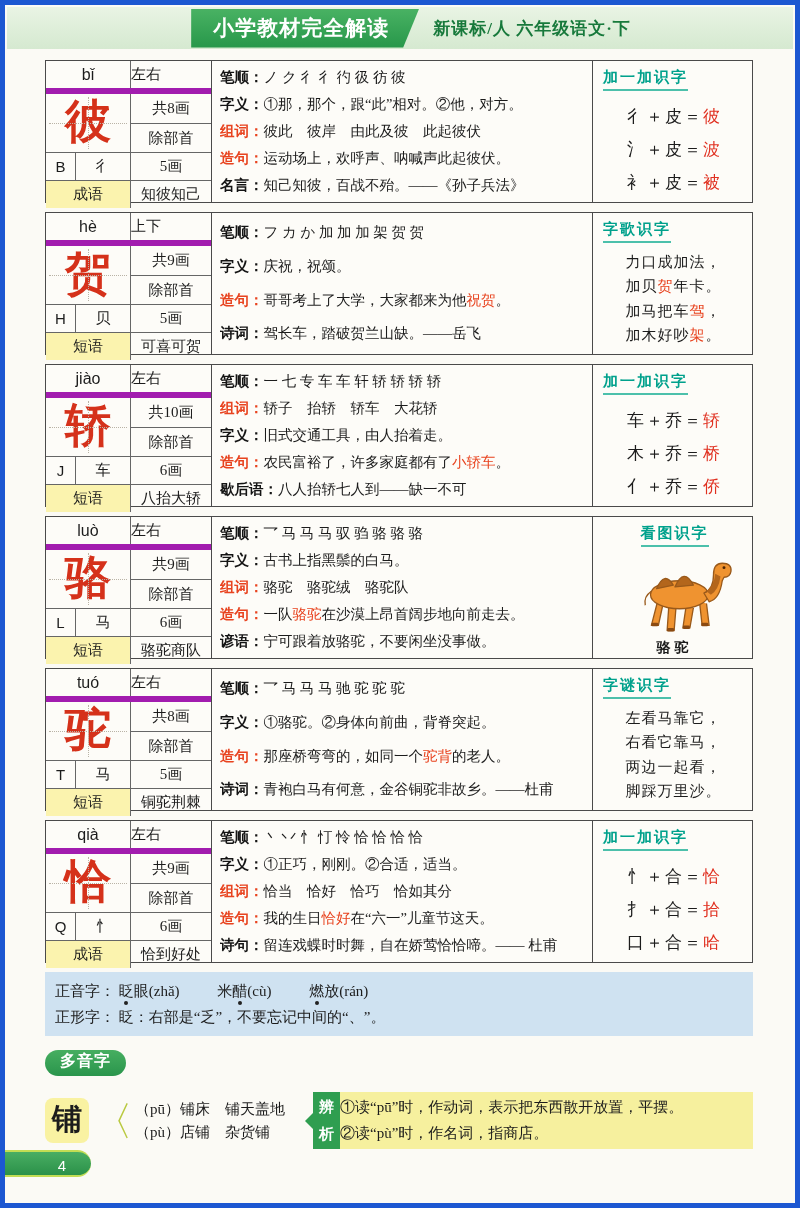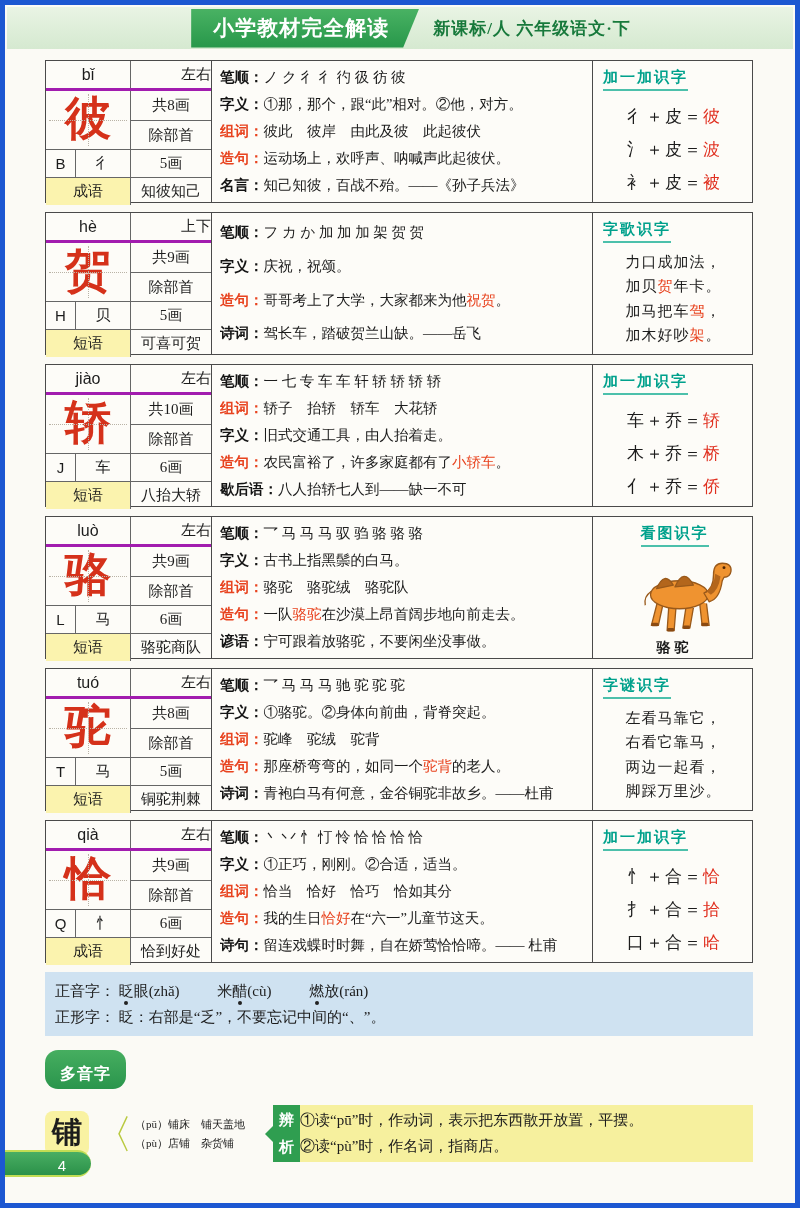--- a/index.html
+++ b/index.html
@@ -9,23 +9,23 @@
   .header{height:42px;margin:2px 2px 0 2px;background:linear-gradient(180deg,#e9f4e4,#d5e9d0);display:flex;align-items:center;justify-content:center;}
   .banner{margin-left:22px;background:linear-gradient(180deg,#49b263,#27974a);color:#fff;
     font-family:"Liberation Sans",sans-serif;font-weight:bold;font-size:21px;letter-spacing:1px;
     padding:5px 30px 6px 22px;clip-path:polygon(0 0,100% 0,calc(100% - 16px) 100%,0 100%);}
   .subtitle{margin-left:14px;color:#17793b;font-weight:bold;font-size:17px;letter-spacing:1px;}
   
   .content{padding:11px 42px 0 40px;}
   .block{display:flex;height:143px;border:1.5px solid #4a4a4a;margin-bottom:9px;background:#fdfcf8;box-sizing:border-box;}
   
   .lt{width:166px;border-right:1px solid #4a4a4a;display:flex;flex-direction:column;box-sizing:border-box;}
-  .r1{display:flex;height:28px;border-bottom:3px solid #a21caf;}
+  .r1{display:flex;height:28px;border-bottom:6px solid #a21caf;}
   .py{width:84px;border-right:1px solid #666;text-align:center;line-height:27px;font-family:"Liberation Sans",sans-serif;font-size:16px;}
-  .st{flex:1;text-align:right;line-height:27px;font-size:15px;}
+  .st{flex:1;text-align:left;line-height:27px;font-size:15px;}
   .r2{display:flex;height:58px;border-bottom:1px solid #666;}
   .bc{width:84px;border-right:1px solid #666;position:relative;text-align:center;font-size:46px;line-height:56px;color:#d5311a;font-weight:bold;}
   .bc::before{content:"";position:absolute;left:3px;right:3px;top:50%;border-top:1px dotted #b9b3a6;}
   .bc::after{content:"";position:absolute;top:3px;bottom:3px;left:50%;border-left:1px dotted #b9b3a6;}
   .sk{flex:1;display:flex;flex-direction:column;}
   .skc{height:29px;line-height:28px;text-align:center;font-size:15px;}
   .skc:first-child{border-bottom:1px solid #666;}
   .r4{display:flex;height:28px;border-bottom:1px solid #666;font-size:15px;line-height:27px;}
   .il{width:29px;border-right:1px solid #666;text-align:center;font-family:"Liberation Sans",sans-serif;}
   .rd{width:54px;border-right:1px solid #666;text-align:center;}
@@ -51,26 +51,26 @@
   .caption{font-size:14px;font-weight:bold;text-align:center;letter-spacing:4px;}
   
   .phon{background:#cfe2f1;padding:7px 10px 9px 10px;font-size:15px;}
   .phrow{margin:3px 0 7px 0;}
   .phlab{font-weight:normal;font-family:"Liberation Sans",sans-serif;}
   .dc{position:relative;}
   .dc::after{content:"";position:absolute;left:50%;transform:translateX(-50%);bottom:-6px;width:4px;height:4px;border-radius:50%;background:#222;}
   .phitem{margin-right:34px;}
   
   .badge{display:inline-block;background:linear-gradient(180deg,#46ae60,#2a954c);color:#fff;font-weight:bold;
-    font-family:"Liberation Sans",sans-serif;font-size:16px;padding:14px 15px 4px;border-radius:13px;margin:14px 0 16px 0;letter-spacing:1px;}
+    font-family:"Liberation Sans",sans-serif;font-size:16px;padding:1px 15px 4px;border-radius:13px;margin:14px 0 16px 0;letter-spacing:1px;}
   
   .dy{display:flex;align-items:center;}
   .dy-char{font-size:30px;font-weight:bold;background:#f9f2a2;border-radius:8px;padding:1px 7px 3px;}
   .brace{color:#b9c93f;font-size:40px;line-height:40px;margin:0 2px 0 4px;font-family:"DejaVu Sans",sans-serif;}
-  .readings{font-size:11px;}
+  .readings{font-size:15px;}
   .rdl{margin:4px 0;}
   .bx{display:flex;margin-left:28px;flex:1;align-items:stretch;}
   .bx-tab{background:#2f9e50;color:#fff;font-weight:bold;font-family:"Liberation Sans",sans-serif;width:27px;
      font-size:15px;position:relative;display:flex;flex-direction:column;justify-content:center;align-items:center;gap:8px;}
   .bx-tab::before{content:"";position:absolute;left:-8px;top:50%;transform:translateY(-50%);
      border-top:8px solid transparent;border-bottom:8px solid transparent;border-right:8px solid #2f9e50;}
   .bx-body{background:#f6f09e;flex:1;padding:6px 0;font-size:15px;display:flex;flex-direction:column;justify-content:center;gap:7px;}
   
   .pagenum{position:absolute;left:0;bottom:26px;width:86px;height:27px;background:linear-gradient(180deg,#49ae63,#2b9149);
      border-top:2px solid #c2dd54;border-bottom:2px solid #c2dd54;border-radius:0 15px 15px 0;
@@ -278,21 +278,20 @@
             <div class="rs">5画</div>
           </div>
         <div class="r5">
             <div class="tag">短语</div>
             <div class="ph">铜驼荆棘</div>
           </div>
       </div>
       <div class="mid">
         <div class="ln"><span class="lab">笔顺：</span><span>乛 马 马 马 驰 驼 驼 驼</span></div>
         <div class="ln"><span class="lab">字义：</span><span>①骆驼。②身体向前曲，背脊突起。</span></div>
-        <div class="ln"><span class="lab lr">组词：</span><span>驼峰　驼绒　驼背</span></div>
         <div class="ln"><span class="lab lr">造句：</span><span>那座桥弯弯的，如同一个</span><span class="hl">驼背</span><span>的老人。</span></div>
         <div class="ln"><span class="lab">诗词：</span><span>青袍白马有何意，金谷铜驼非故乡。——杜甫</span></div>
       </div>
       <div class="panel">
         <div class="pt">字谜识字</div>
         <div class="pl"><span>左看马靠它，</span></div>
         <div class="pl"><span>右看它靠马，</span></div>
         <div class="pl"><span>两边一起看，</span></div>
         <div class="pl"><span>脚踩万里沙。</span></div>
       </div>

